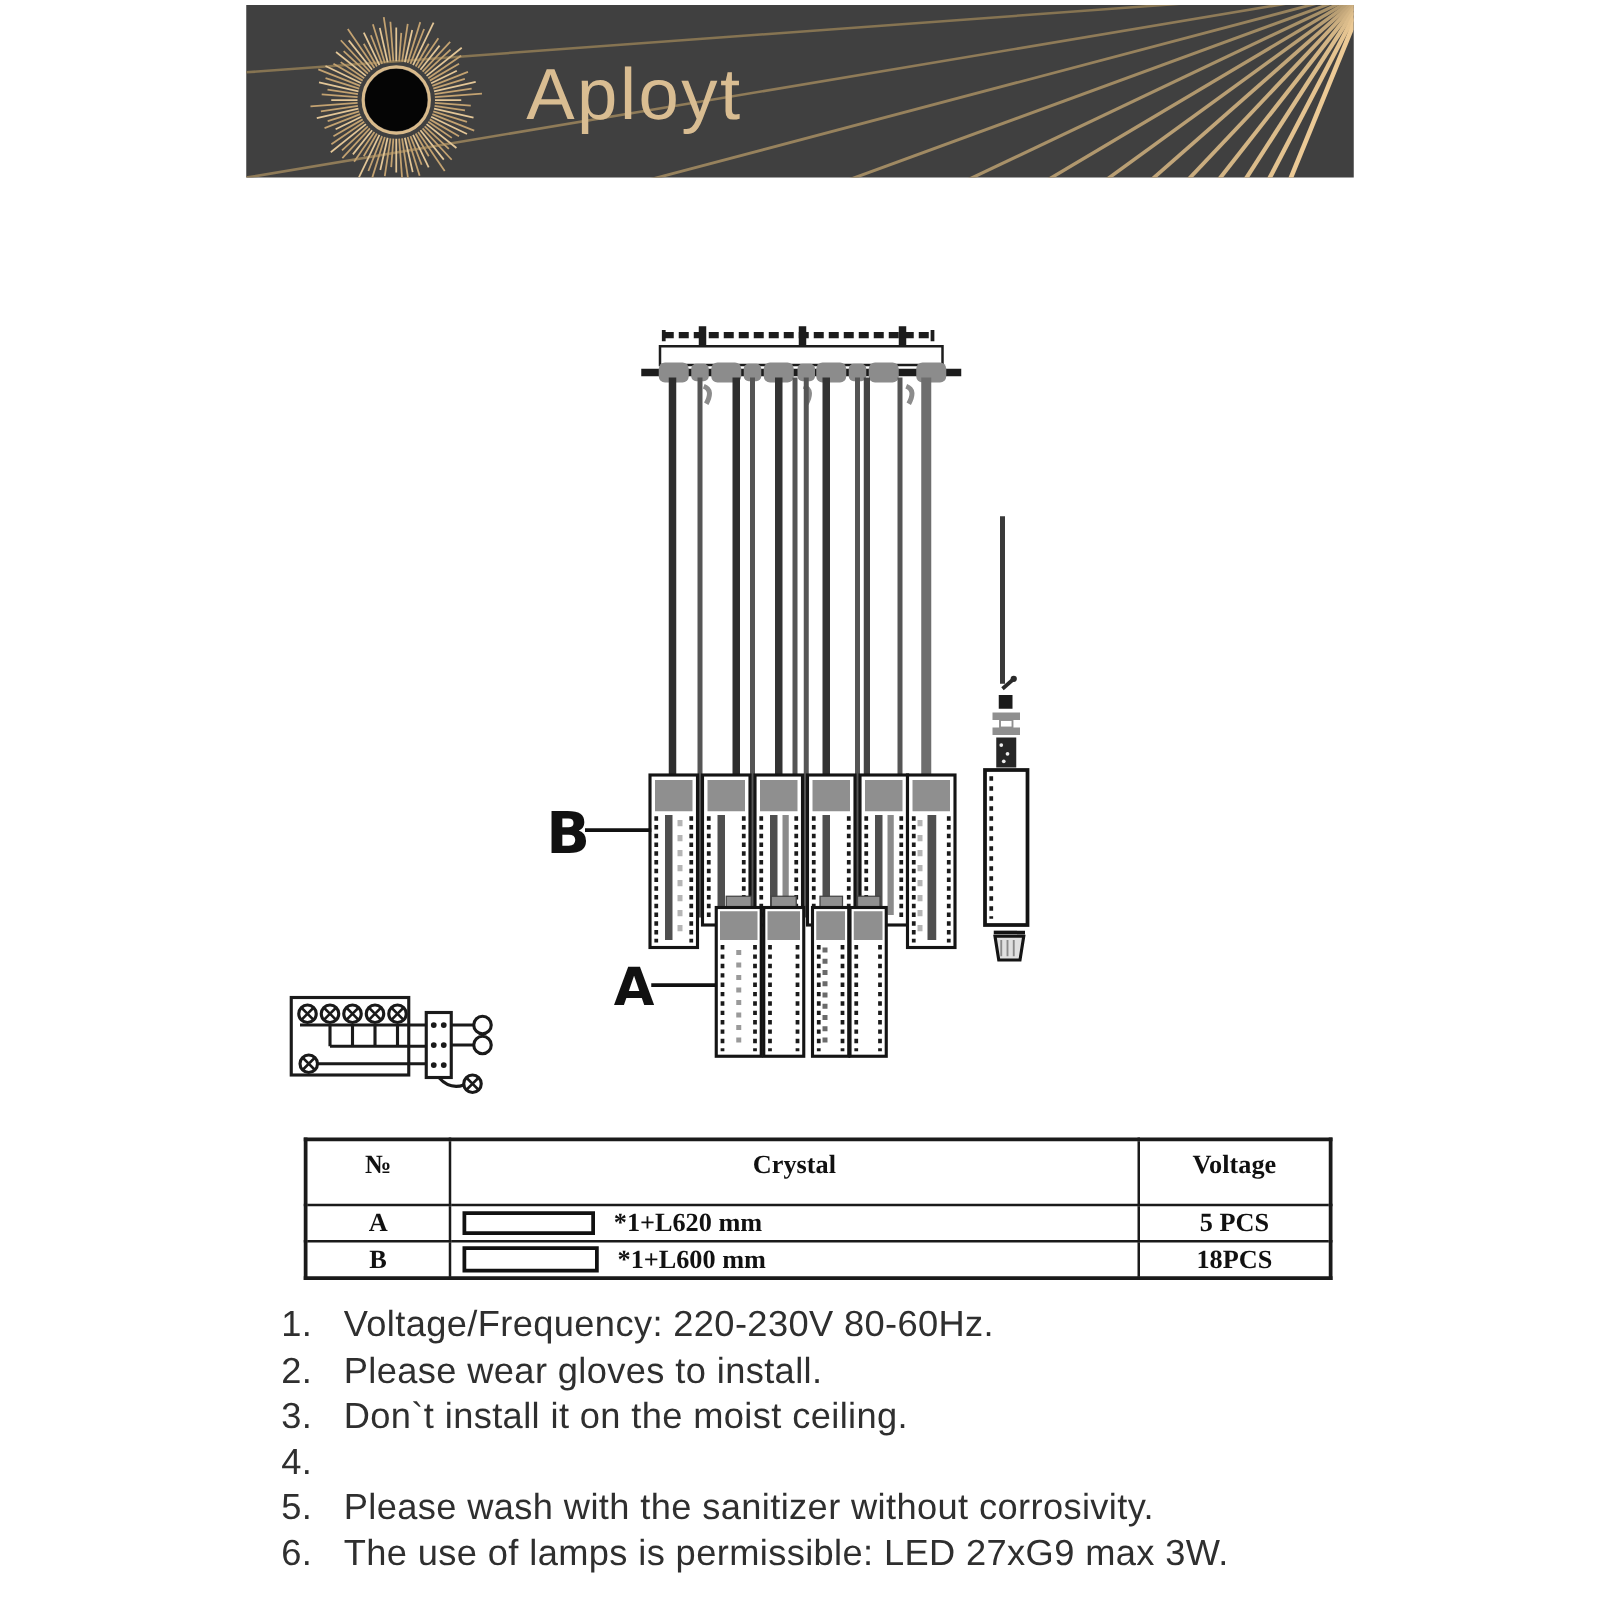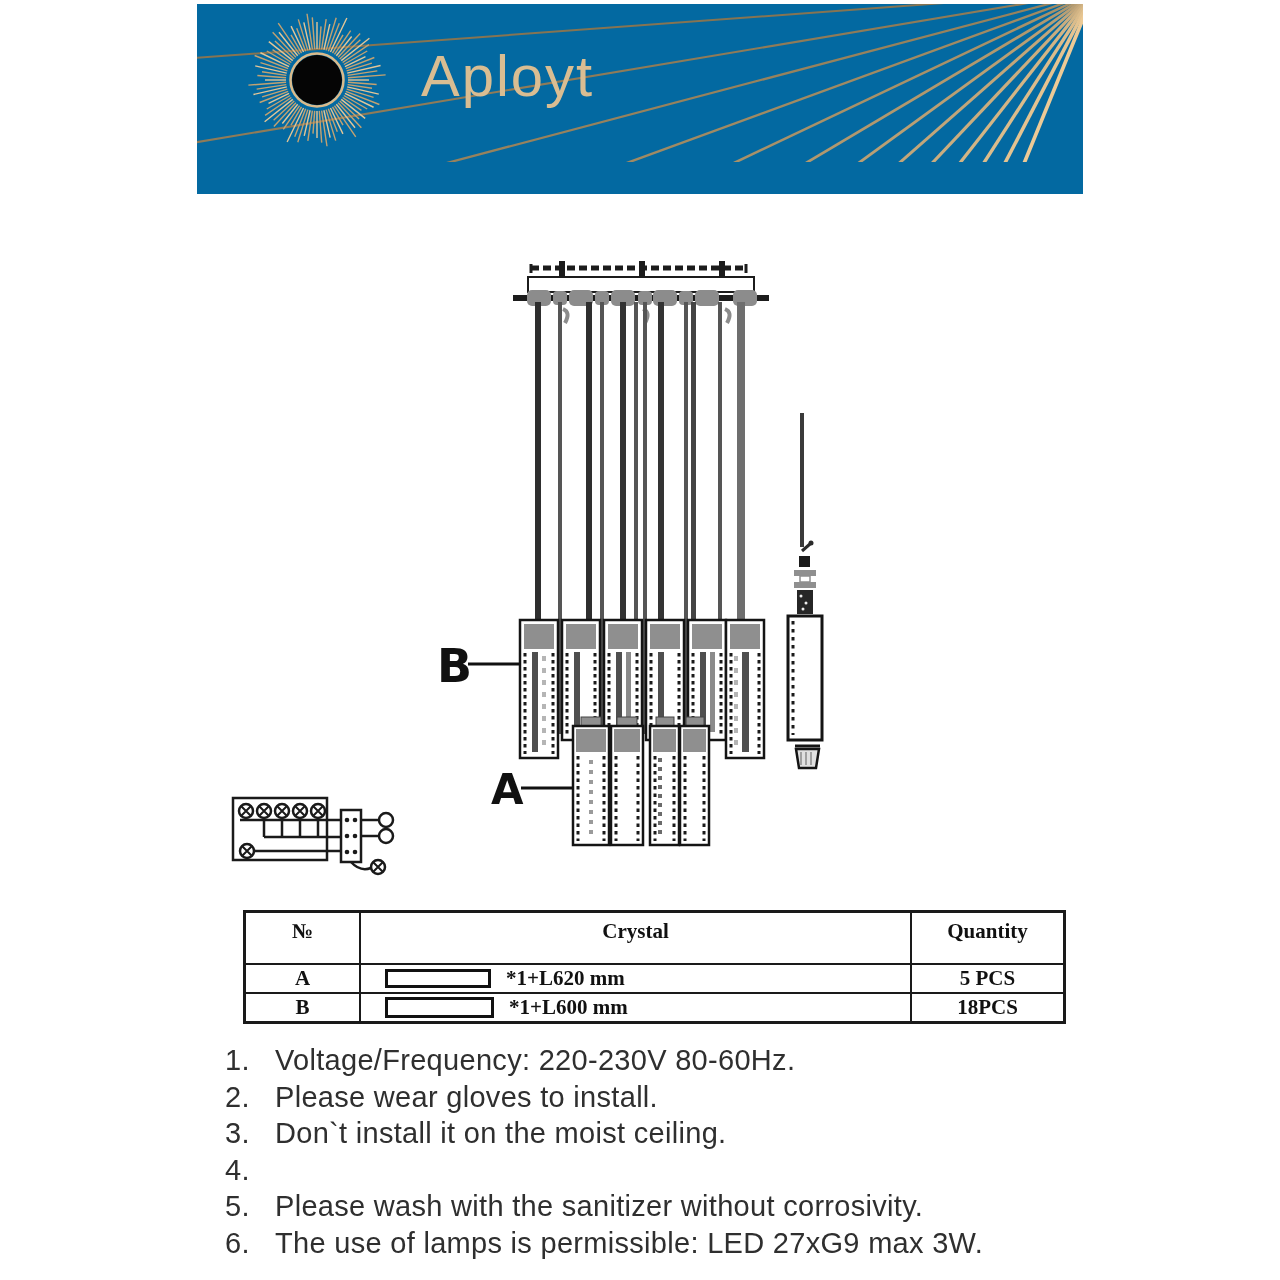--- a/index.html
+++ b/index.html
@@ -1,38 +1,38 @@
 <!DOCTYPE html>
 <html><head>
 <meta charset="utf-8">
 <style>
   html,body{margin:0;padding:0;background:#ffffff;}
   .page{position:relative;width:1280px;height:1280px;background:#ffffff;overflow:hidden;
         font-family:"Liberation Sans","DejaVu Sans",sans-serif;color:#333;}
   
-  .banner{position:absolute;left:197px;top:4px;width:886px;height:190px;background:#0369a1;overflow:hidden;}
+  .banner{position:absolute;left:197px;top:4px;width:886px;height:138px;background:#404040;overflow:hidden;}
   .banner svg{position:absolute;left:0;top:0;width:886px;height:158px;}
   .brand{position:absolute;left:224px;top:40px;font-size:58px;font-weight:400;
          letter-spacing:2px;color:#d9bd92;line-height:1.1;}
   
   .title{position:absolute;left:0;top:176px;width:100%;text-align:center;
          font-size:30px;line-height:37px;color:#3a3a3a;letter-spacing:.5px;}
   
   .diagram{position:absolute;left:225px;top:250px;width:660px;height:645px;}
   
   .parts{position:absolute;left:243px;top:910px;width:813px;border-collapse:collapse;
          font-family:"Liberation Serif","DejaVu Serif",serif;font-weight:bold;color:#111;
          border:3px solid #1a1a1a;table-layout:fixed;}
   .parts th,.parts td{border:2px solid #1a1a1a;padding:0;text-align:center;font-size:21px;}
   .parts th{height:44px;vertical-align:top;padding-top:6px;}
   .parts td{height:27px;}
   .col-num{width:113px;}
   .col-crystal{width:549px;margin-top:45px;}
   .col-qty{width:151px;}
-  .crystal-cell{display:flex;align-items:center;justify-content:flex-start;padding-left:24px;}
+  .crystal-cell{display:flex;align-items:center;justify-content:flex-start;padding-left:9px;}
   .crystal-icon{display:inline-block;width:100px;height:13px;border:3px solid #111;
                 background:#fff;margin-right:15px;flex:0 0 auto;}
   
   .instructions{position:absolute;left:225px;top:1042px;width:1000px;}
   .instr{display:flex;font-size:29px;line-height:36.6px;color:#2f2f2f;letter-spacing:.3px;}
   .instr .num{flex:0 0 50px;}
 </style>
 </head>
 <body>
 
@@ -323,21 +323,21 @@
       <circle cx="378" cy="867" r="7"></circle>
         <path d="M373 862 L383 872 M383 862 L373 872" stroke-width="2"></path>
     </g>
   </svg>
 
   <table class="parts">
     <tbody>
         <tr>
       <th class="col-num">№</th>
       <th class="col-crystal">Crystal</th>
-      <th class="col-qty">Quantity</th>
+      <th class="col-qty">Voltage</th>
     </tr>
     <tr>
       <td>A</td>
       <td>
         <div class="crystal-cell">
           <span class="crystal-icon" style="height:13px"></span>
           <span>*1+L620 mm</span>
         </div>
       </td>
       <td>5 PCS</td>

